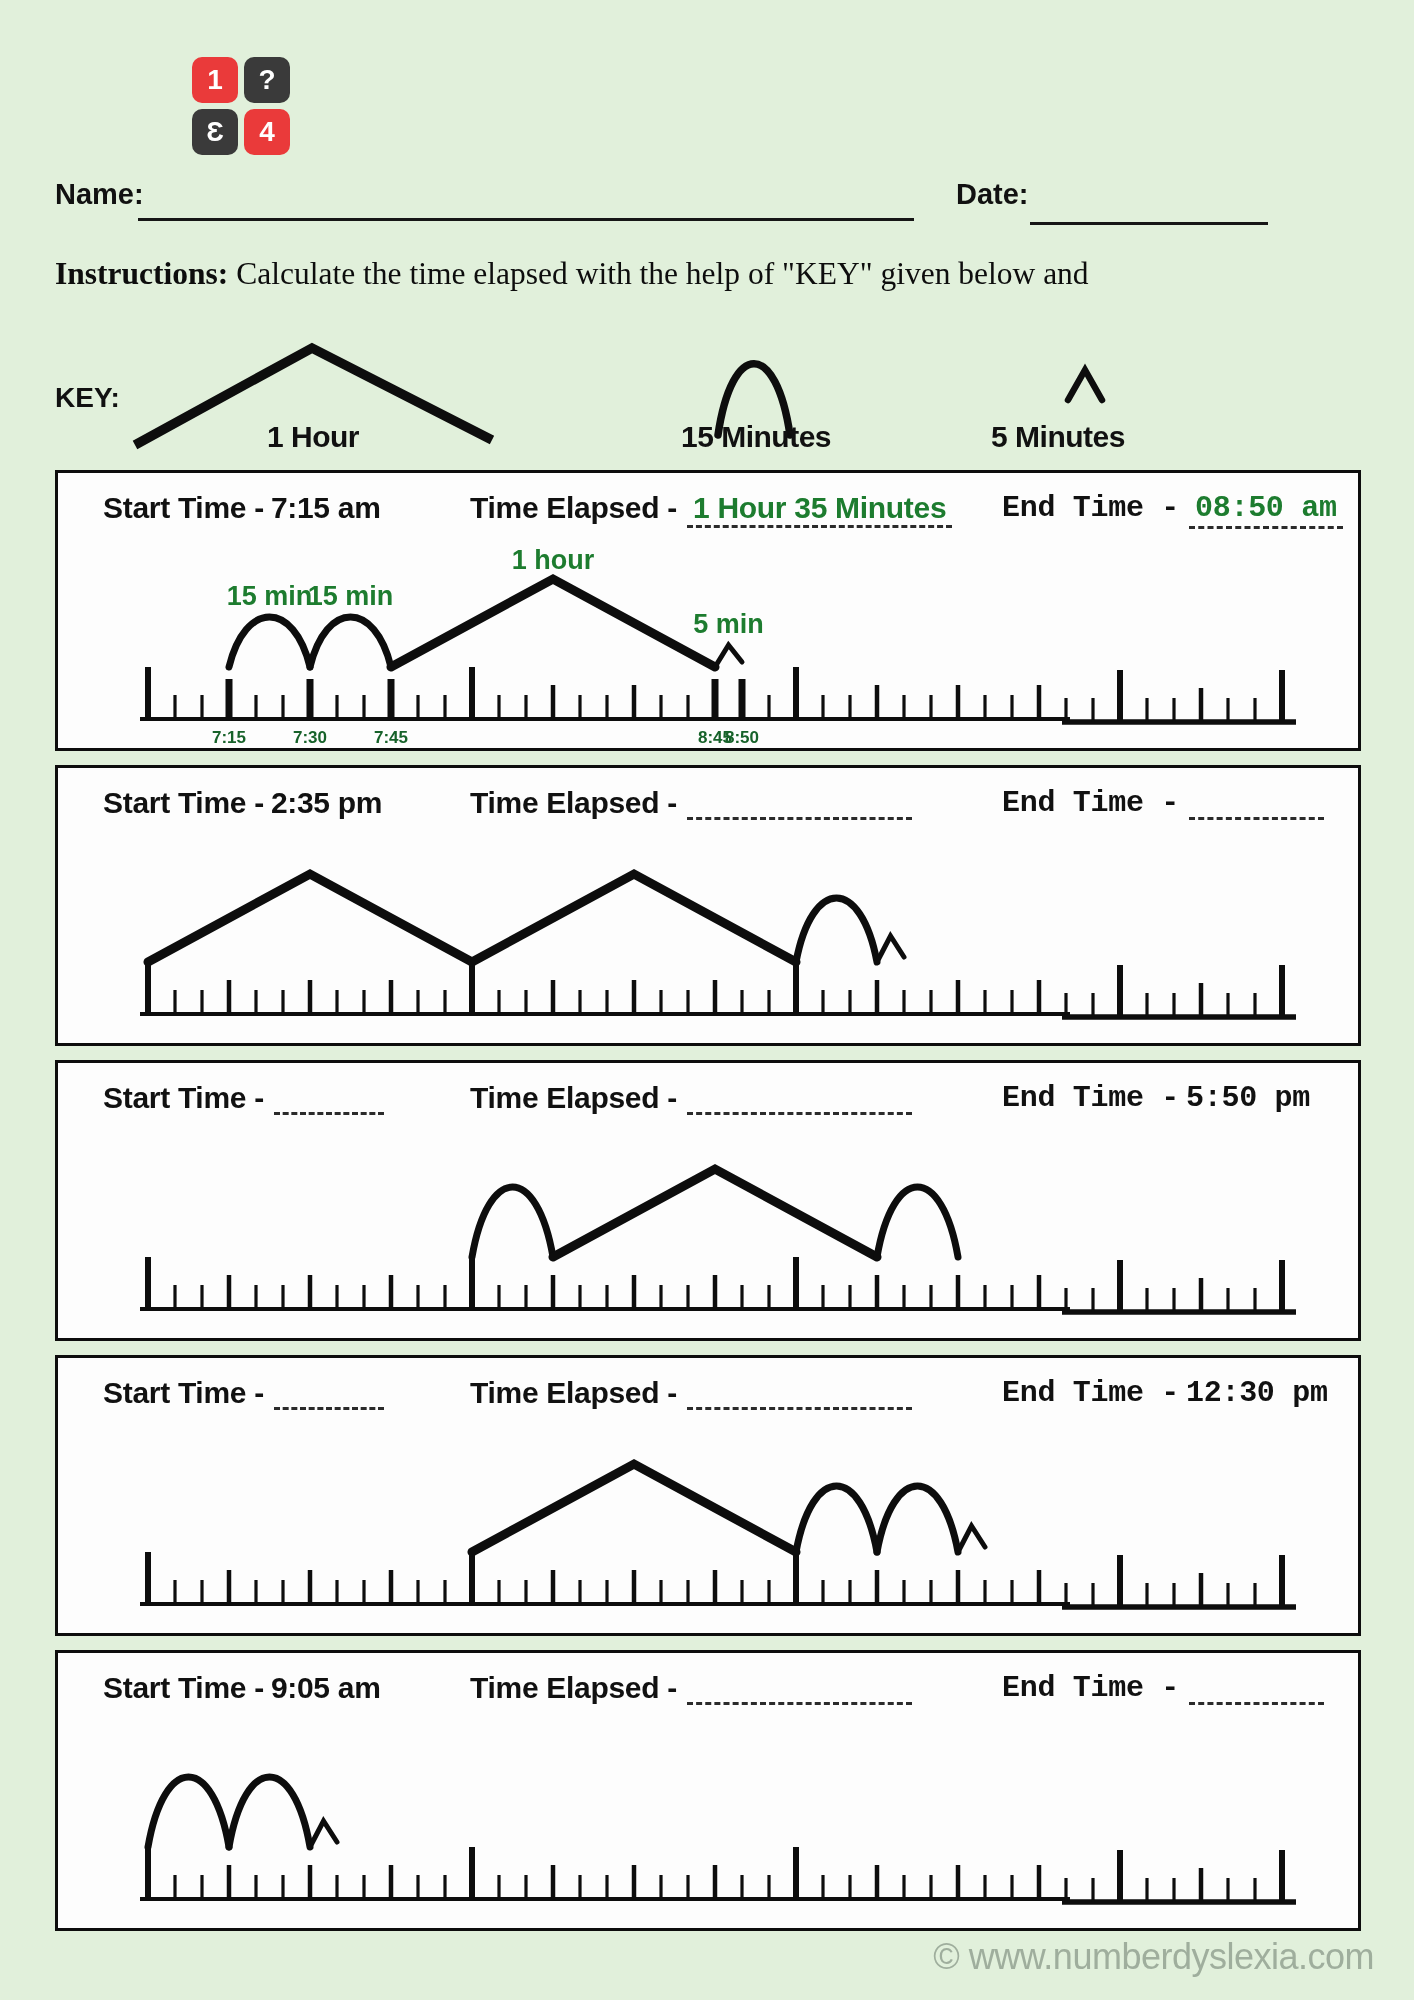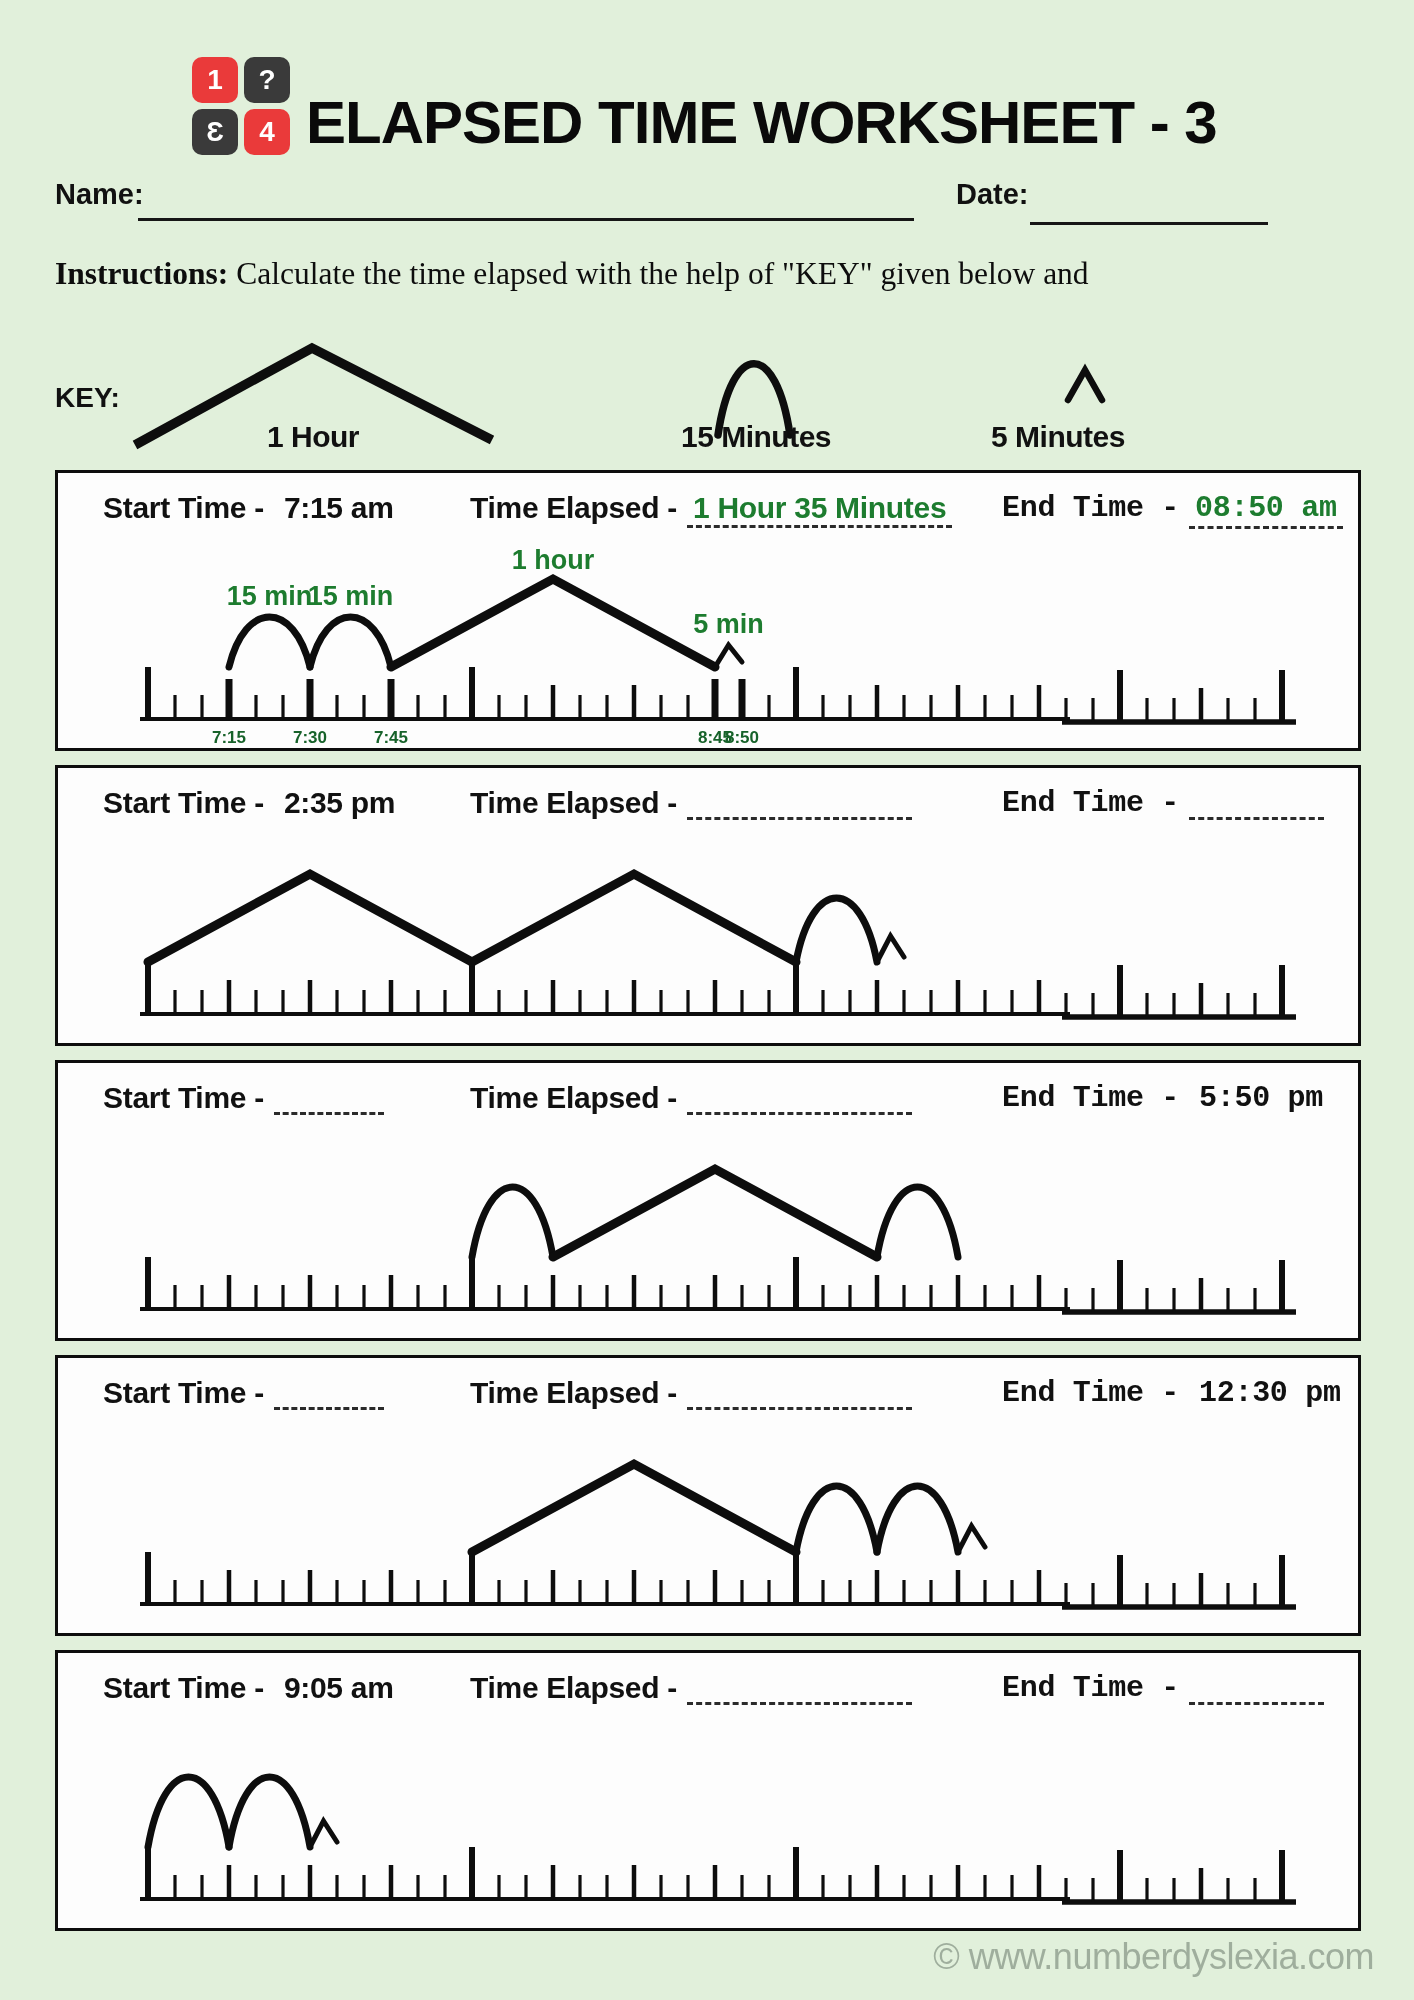--- a/index.html
+++ b/index.html
@@ -25,42 +25,41 @@
   .key-svg{position:absolute;left:0;top:330px;}
   .key-caption{position:absolute;top:420px;font-size:30px;font-weight:700;letter-spacing:-0.5px;
         transform:translateX(-50%);white-space:nowrap;}
   .kc0{left:313px;} .kc1{left:756px;} .kc2{left:1058px;text-align:center;}
 
   
   .box{position:absolute;left:55px;width:1306px;height:281px;background:#fdfdfd;
        border:3.5px solid #0d0d0d;box-sizing:border-box;}
   .field{position:absolute;top:18px;font-size:30px;font-weight:700;letter-spacing:-0.3px;white-space:nowrap;}
   .f-start{left:45px;} .f-elapsed{left:412px;} .f-end{left:944px;font-family:Liberation Mono, monospace;}
-  .given{margin-left:20px;}
+  .given{margin-left:7px;}
   .ans{margin-left:10px;color:#1d7c2f;border-bottom:3px dashed #2b2b2b;padding:0 6px 1px;}
   .blank{display:inline-block;margin-left:10px;border-bottom:3px dashed #2b2b2b;
          height:27px;vertical-align:bottom;}
   .ruler{position:absolute;left:0;top:76px;}
   .ruler text{font-family:"Liberation Sans",sans-serif;font-weight:700;}
 
   .footer{position:absolute;right:40px;top:1936px;font-size:36px;letter-spacing:-0.5px;
           color:#9fae9d;}
 </style>
 </head>
 <body>
 
 <div class="page">
 
   <div class="logo">
       <div class="logo-cell" style="background: rgb(234, 58, 58);">1</div>
       <div class="logo-cell" style="background: rgb(58, 58, 58);">?</div>
       <div class="logo-cell" style="background: rgb(58, 58, 58);">Ɛ</div>
       <div class="logo-cell" style="background: rgb(234, 58, 58);">4</div>
     </div>
-  <h1 class="title">ELAPSED TIME WORKSHEET - 3</h1>
 
   <span class="inline-label" style="left:55px;top:178px;">Name:</span>
   <div class="rule-line" style="left:138px;top:218px;width:776px;"></div>
   <span class="inline-label" style="left:956px;top:178px;">Date:</span>
   <div class="rule-line" style="left:1030px;top:222px;width:238px;"></div>
 
   <p class="instructions"><b>Instructions:</b><span>Calculate the time elapsed with the help of "KEY" given below and</span><br></p>
 
   <span class="key-label">KEY:</span>
   <svg class="key-svg" width="1414" height="130" viewBox="0 0 1414 130">

